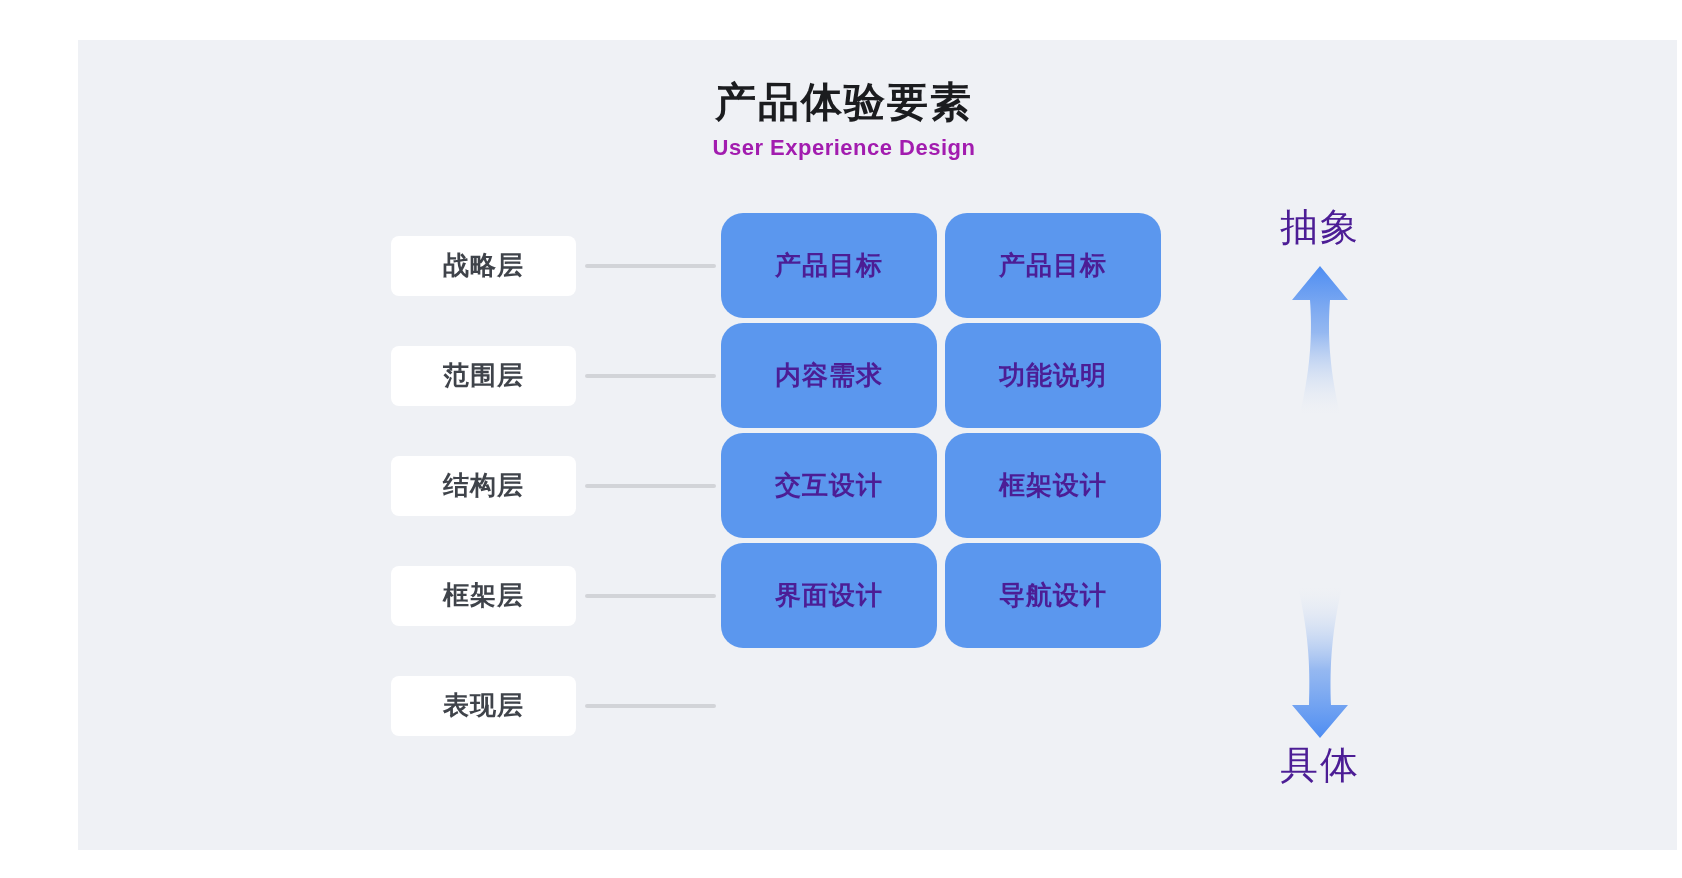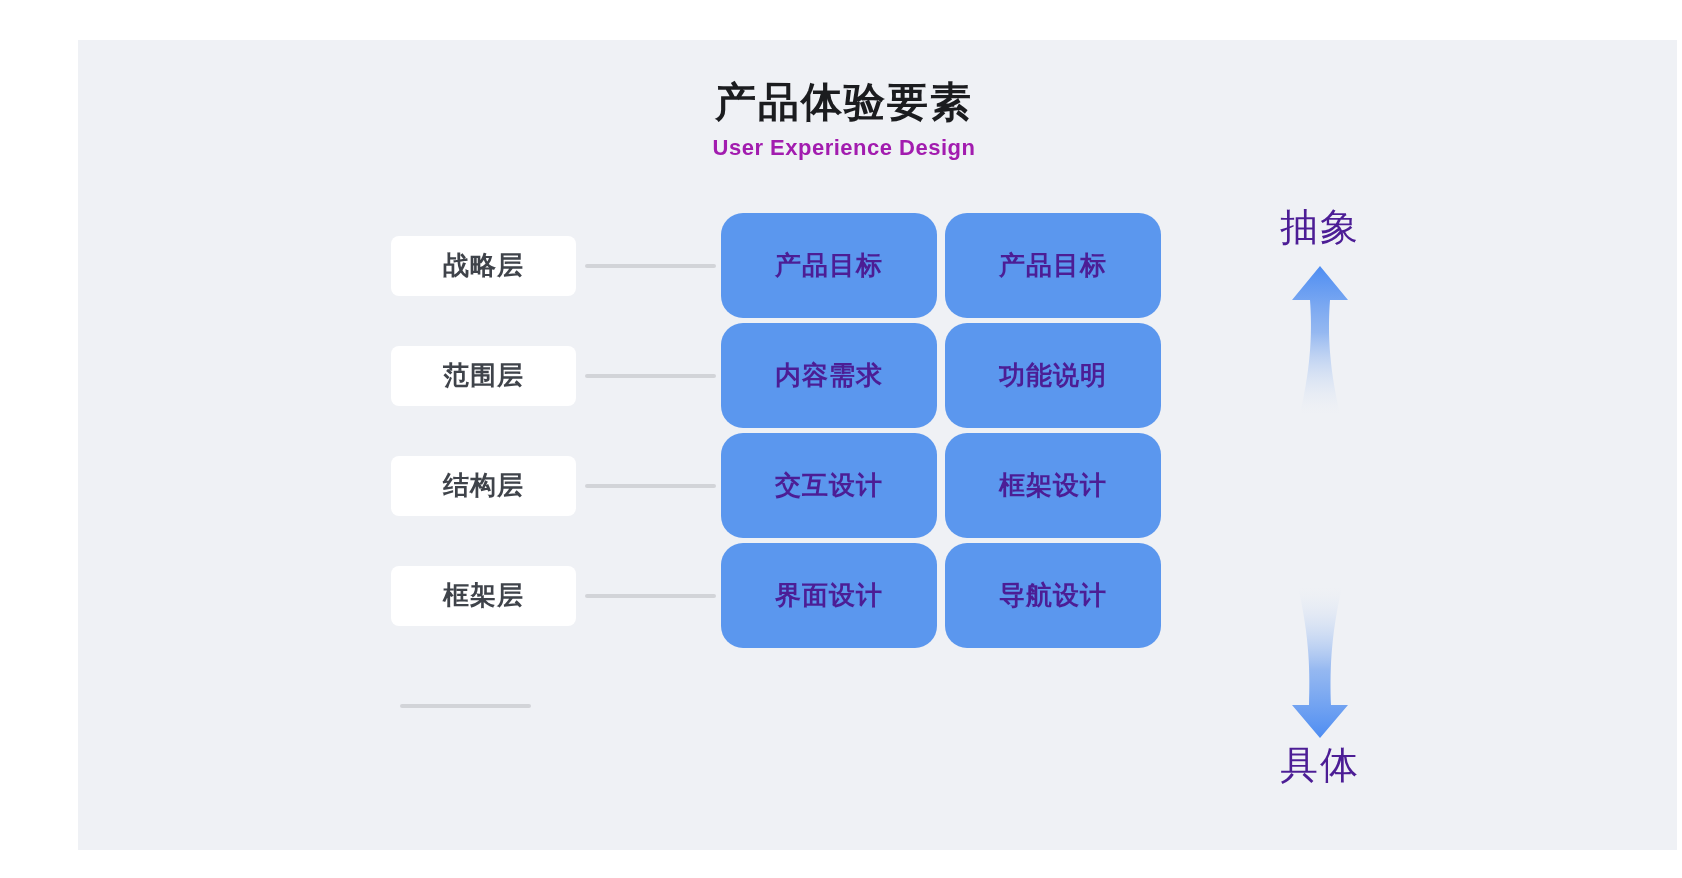--- a/index.html
+++ b/index.html
@@ -137,20 +137,21 @@
       </div>
 
       <div class="row">
         <div class="layer-label">框架层</div>
         <div class="connector"></div>
         <div class="box">界面设计</div>
         <div class="box">导航设计</div>
       </div>
 
       <div class="row">
+        <div class="layer-label">表现层</div>
         <div class="connector"></div>
       </div>
 
     </div>
 
     <div class="axis-label top">抽象</div>
 
     <svg class="axis-arrow up" width="64" height="150" viewBox="0 0 64 150" xmlns="http://www.w3.org/2000/svg">
       <defs>
         <linearGradient id="gradUp" x1="0" y1="0" x2="0" y2="1">

